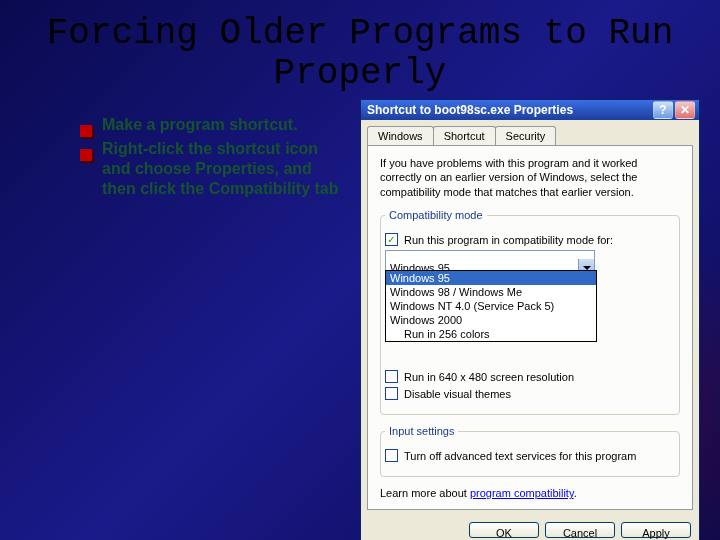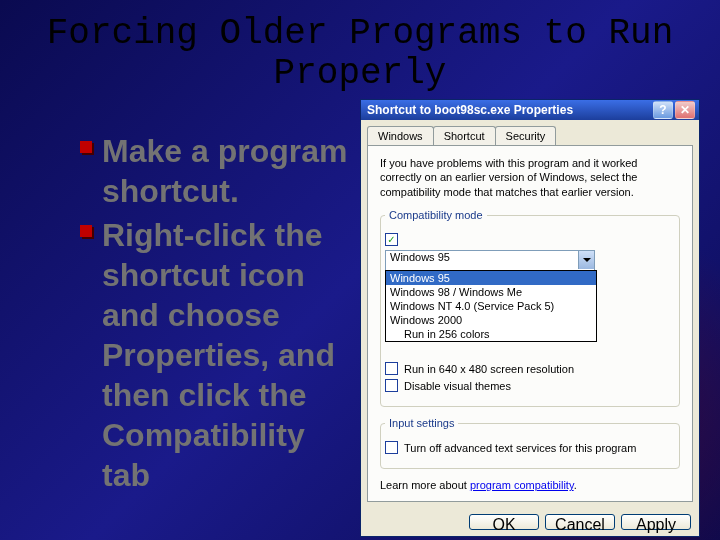--- a/index.html
+++ b/index.html
@@ -30,23 +30,23 @@
     background: radial-gradient(circle, rgba(120,0,0,.4), transparent 70%);
     pointer-events:none;
   }
   .content {
     display:flex;
     padding: 0 20px 0 40px;
     gap: 10px;
   }
   .bullets {
     flex: 1;
-    color: #737373;
+    color: #14532d;
     font-weight: bold;
-    font-size: 32px;
+    font-size: 16px;
     line-height: 1.25;
   }
   .bullets li {
     list-style:none;
     position:relative;
     padding-left:22px;
     margin-bottom:4px;
   }
   .bullets li::before {
     content:"";
@@ -123,24 +123,24 @@
   }
   legend { color:#2a4; color:#0a246a; font-size:11px; padding:0 4px; color:#333; }
   legend { color:#1a3a8a; }
   .row { display:flex; align-items:center; margin:4px 0; gap:6px; }
   .cb { width:13px;height:13px;border:1px solid #1c3e9c;background:#fff; display:flex;align-items:center;justify-content:center;font-size:10px;color:#21a121;}
   .cb.checked::after { content:"✓"; }
   .combo {
     border:1px solid #7f9db9;
     background:#fff;
     height:36px;
-    display:flex;align-items:flex-start;
+    display:flex;align-items:center;
     padding:0 0 0 4px;
     width:210px;
-    margin:4px 0 0 0;
+    margin:4px 0 8px 0;
     position:relative;
   }
   .combo .arrow{
     width:16px;height:18px;
     background:linear-gradient(#cfe0f8,#9bb8e0);
     border-left:1px solid #7f9db9;
     display:flex;align-items:center;justify-content:center;
     margin-left:auto;
   }
   .combo .arrow::after{content:"";border:4px solid transparent;border-top-color:#000;margin-top:4px;}
@@ -161,21 +161,21 @@
     gap:6px;
     padding:6px 8px;
     background:#ece9d8;
   }
   .wbtn {
     min-width:70px;
     height:16px;
     border:1px solid #003c74;
     background:linear-gradient(#fff,#ece9d8);
     border-radius:3px;
-    font-size:16px;
+    font-size:11px;
     text-align:center;
     line-height:20px;
   }
 </style>
 </head>
 <body>
 
 <div class="slide-title">Forcing Older Programs to Run Properly</div>
 
 <div class="content">
@@ -197,20 +197,21 @@
       <div class="tab">Security</div>
     </div>
 
     <div class="panel">
       <div class="desc">If you have problems with this program and it worked correctly on an earlier version of Windows, select the compatibility mode that matches that earlier version.</div>
 
       <fieldset>
         <legend>Compatibility mode</legend>
         <div class="row">
           <span class="cb checked"></span>
+          <span>Run this program in compatibility mode for:</span>
         </div>
         <div class="combo">
           <span>Windows 95</span>
           <span class="arrow"></span>
           <div class="dropdown">
             <div class="sel">Windows 95</div>
             <div>Windows 98 / Windows Me</div>
             <div>Windows NT 4.0 (Service Pack 5)</div>
             <div>Windows 2000</div>
             <div style="padding-left:18px">Run in 256 colors</div>

